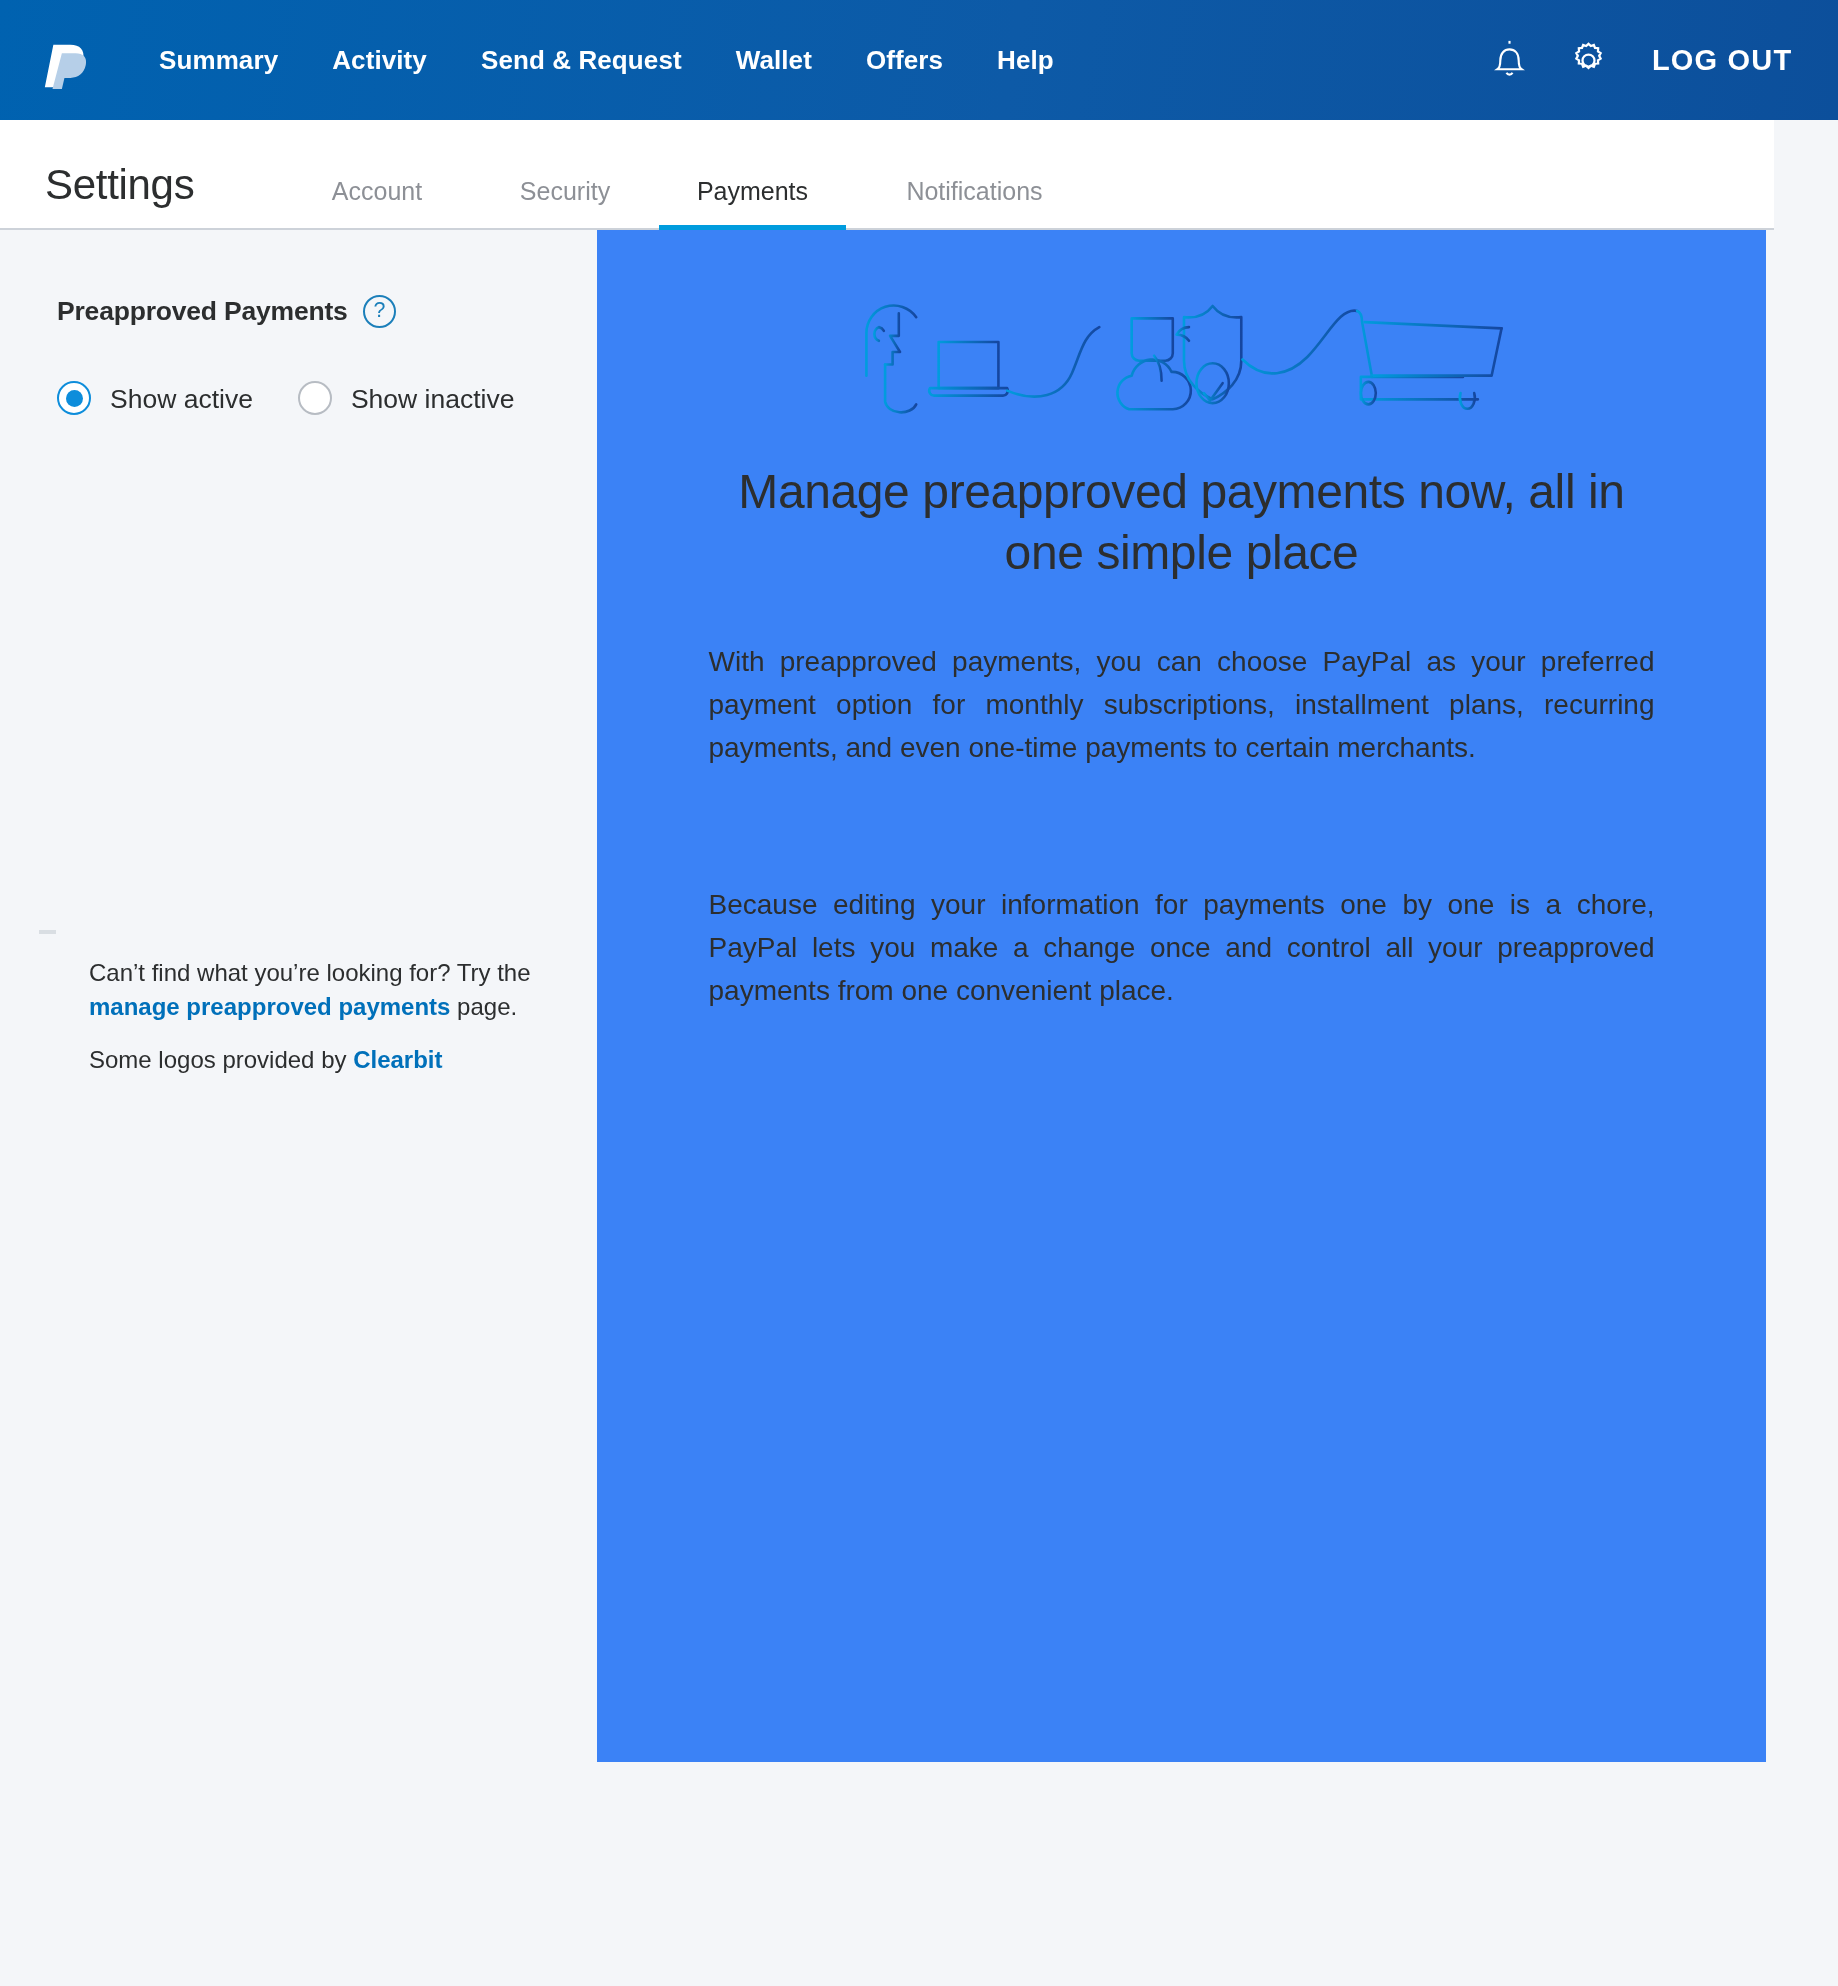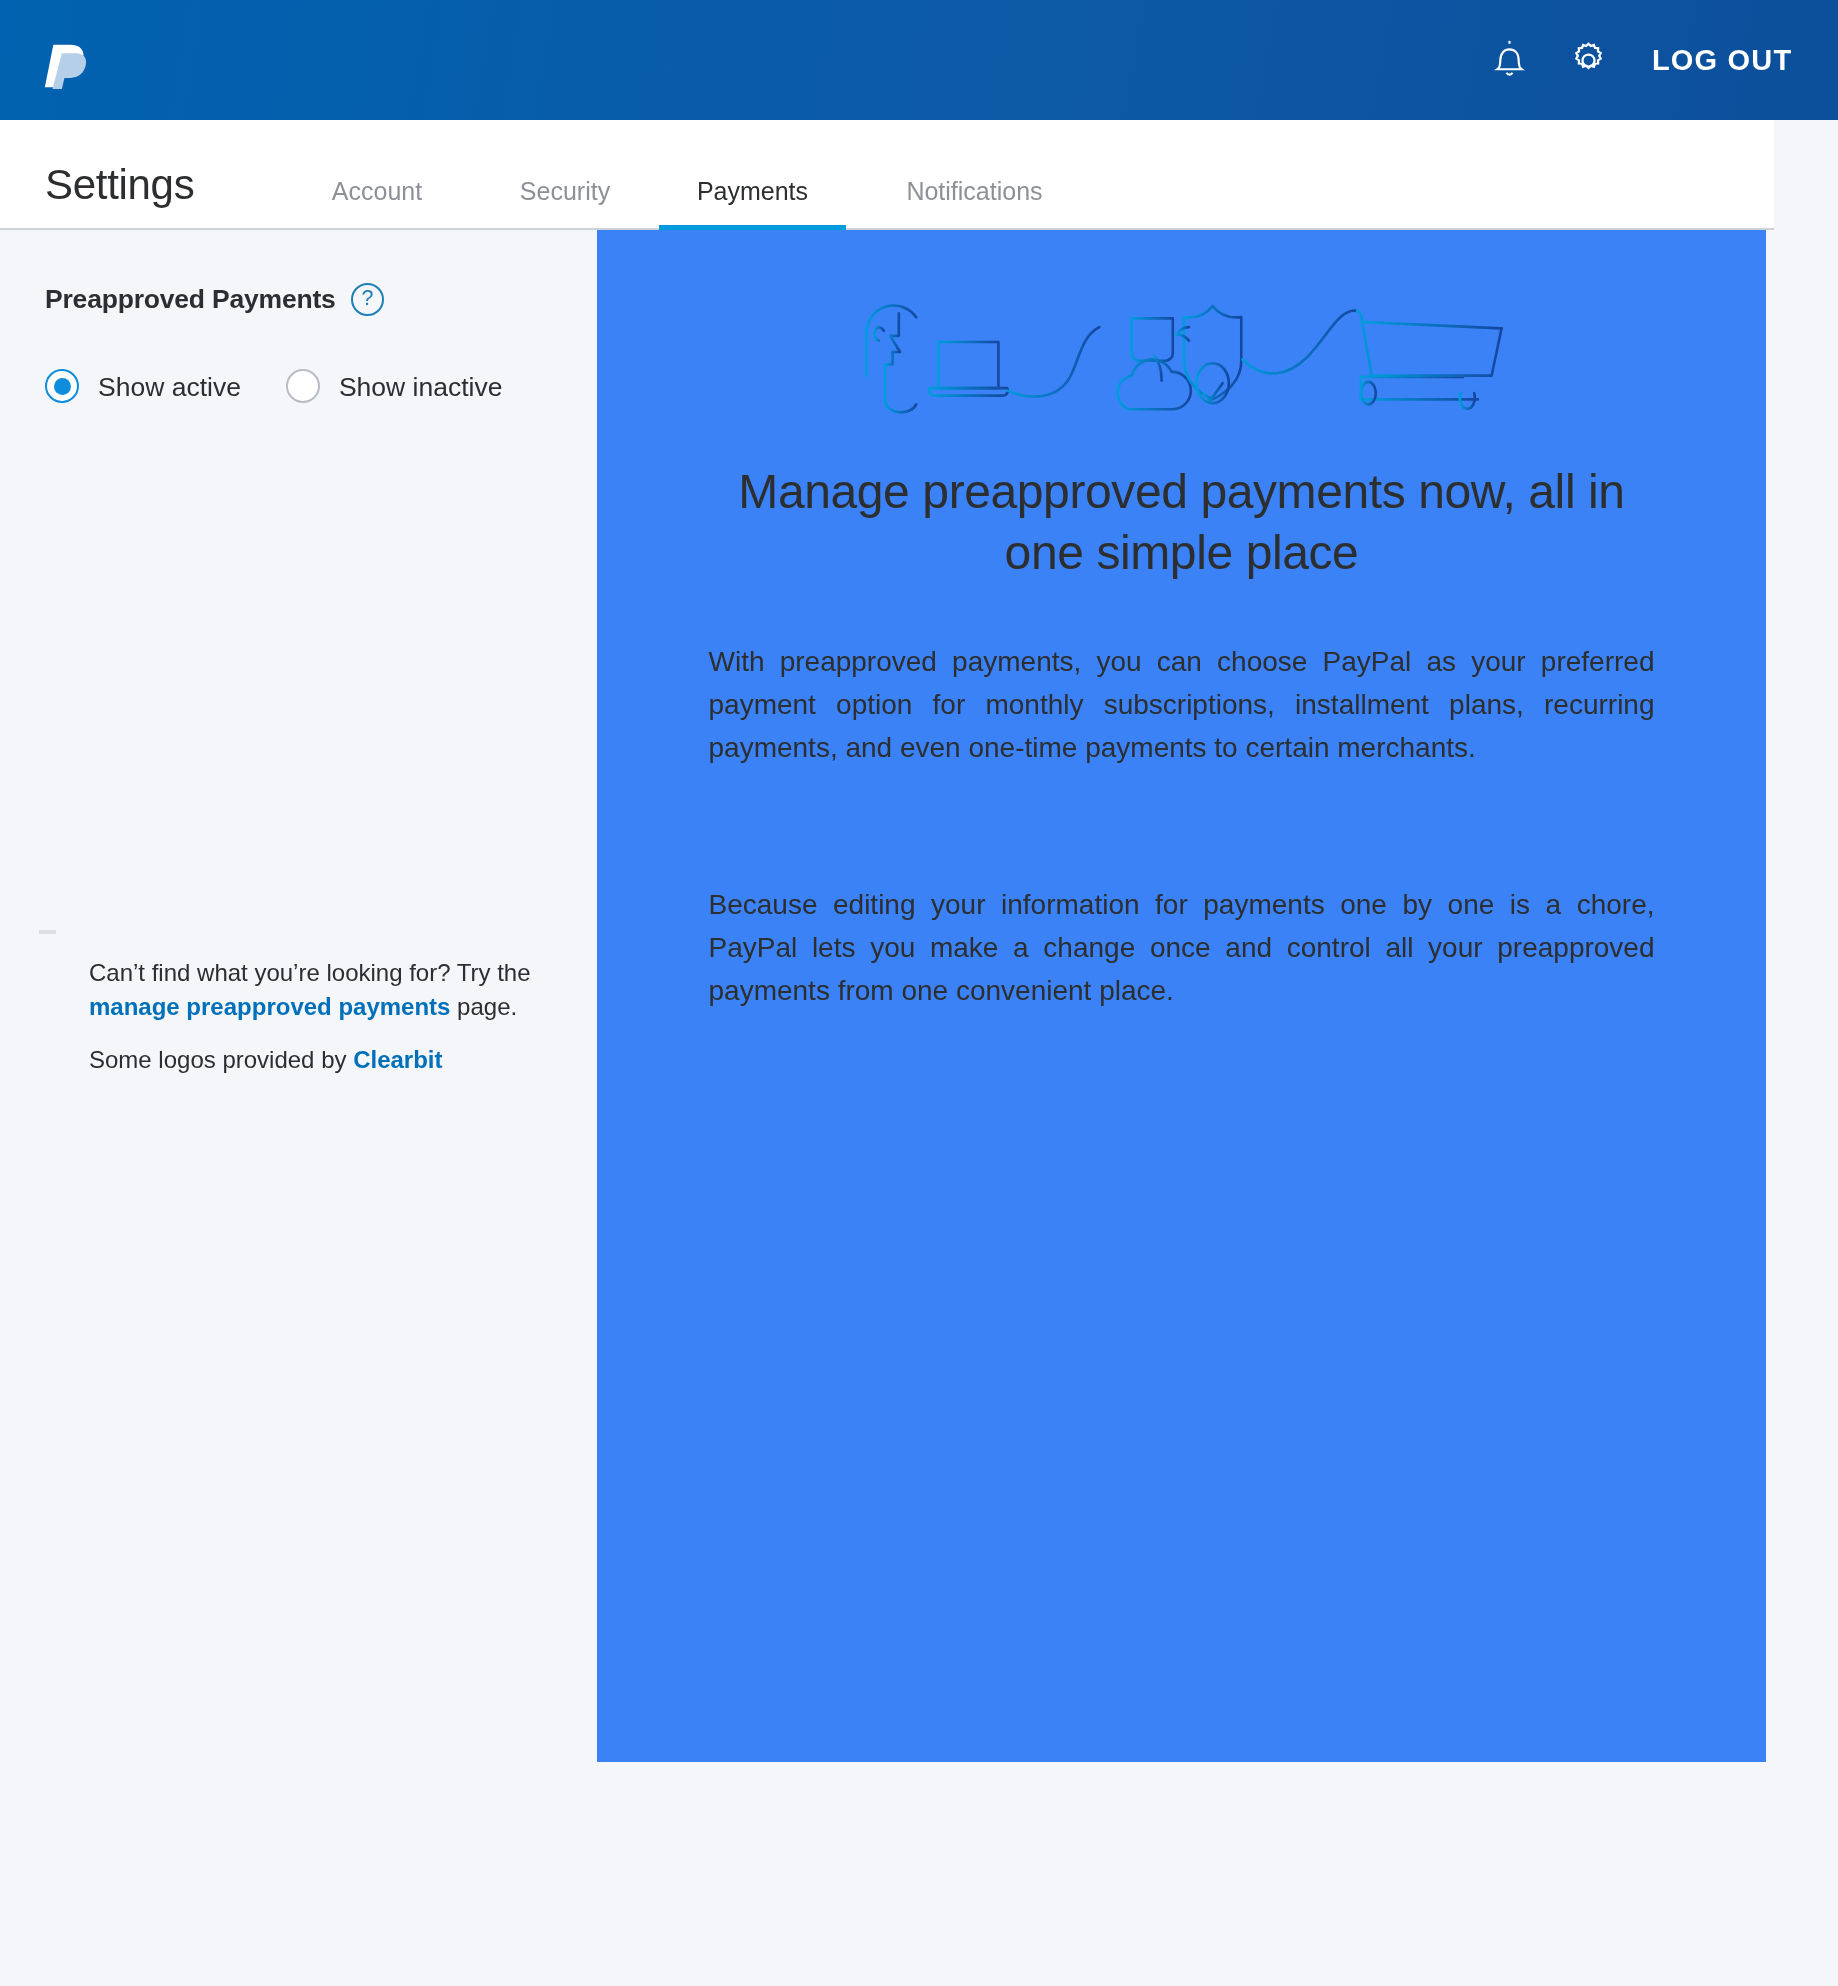--- a/index.html
+++ b/index.html
@@ -123,21 +123,21 @@
     height: 1754px;
     background: #f4f6f9;
     display: flex;
   }
 
   
   .sidebar {
     width: 597px;
     flex: 0 0 597px;
     background: #f4f6f9;
-    padding: 0;
+    padding: 12px;
     position: relative;
   }
   .side-head {
     display: flex;
     align-items: center;
     gap: 15.4px;
     padding: 53px 0 0 45px;
   }
   .side-head h2 {
     font-size: 26.5px;
@@ -299,20 +299,28 @@
 
 <div class="topbar">
 
   <a class="pp-logo" href="#">
     <svg width="48" height="58" viewBox="0 0 56 68">
       <path d="M12 16 h20 c11 0 17 6 15 17 c-2 11 -10 17 -21 17 h-8 l-3 16 h-13 z" fill="#ffffff"></path>
       <path d="M22 26 h16 c9 0 14 5 12 14 c-2 10 -9 15 -18 15 h-7 l-3 13 h-11 z" fill="#b6cfe8"></path>
     </svg>
   </a>
 
+  <nav class="mainnav">
+    <a href="#">Summary</a>
+    <a href="#">Activity</a>
+    <a href="#">Send &amp; Request</a>
+    <a href="#">Wallet</a>
+    <a href="#">Offers</a>
+    <a href="#">Help</a>
+  </nav>
 
   <div class="topbar-right">
     <div class="icon-btn">
       <svg width="43" height="46" viewBox="0 0 24 26" fill="none" stroke="#ffffff" stroke-width="1.2">
         <path d="M12 2.2 v1.6"></path>
         <path d="M5.2 18.2 c0 0 1.6 -1.1 1.6 -4.9 c0 -4.2 2.3 -6.3 5.2 -6.3 s5.2 2.1 5.2 6.3 c0 3.8 1.6 4.9 1.6 4.9 z"></path>
         <path d="M10.3 20.2 a1.9 1.9 0 0 0 3.4 0"></path>
       </svg>
     </div>
     <div class="icon-btn">

